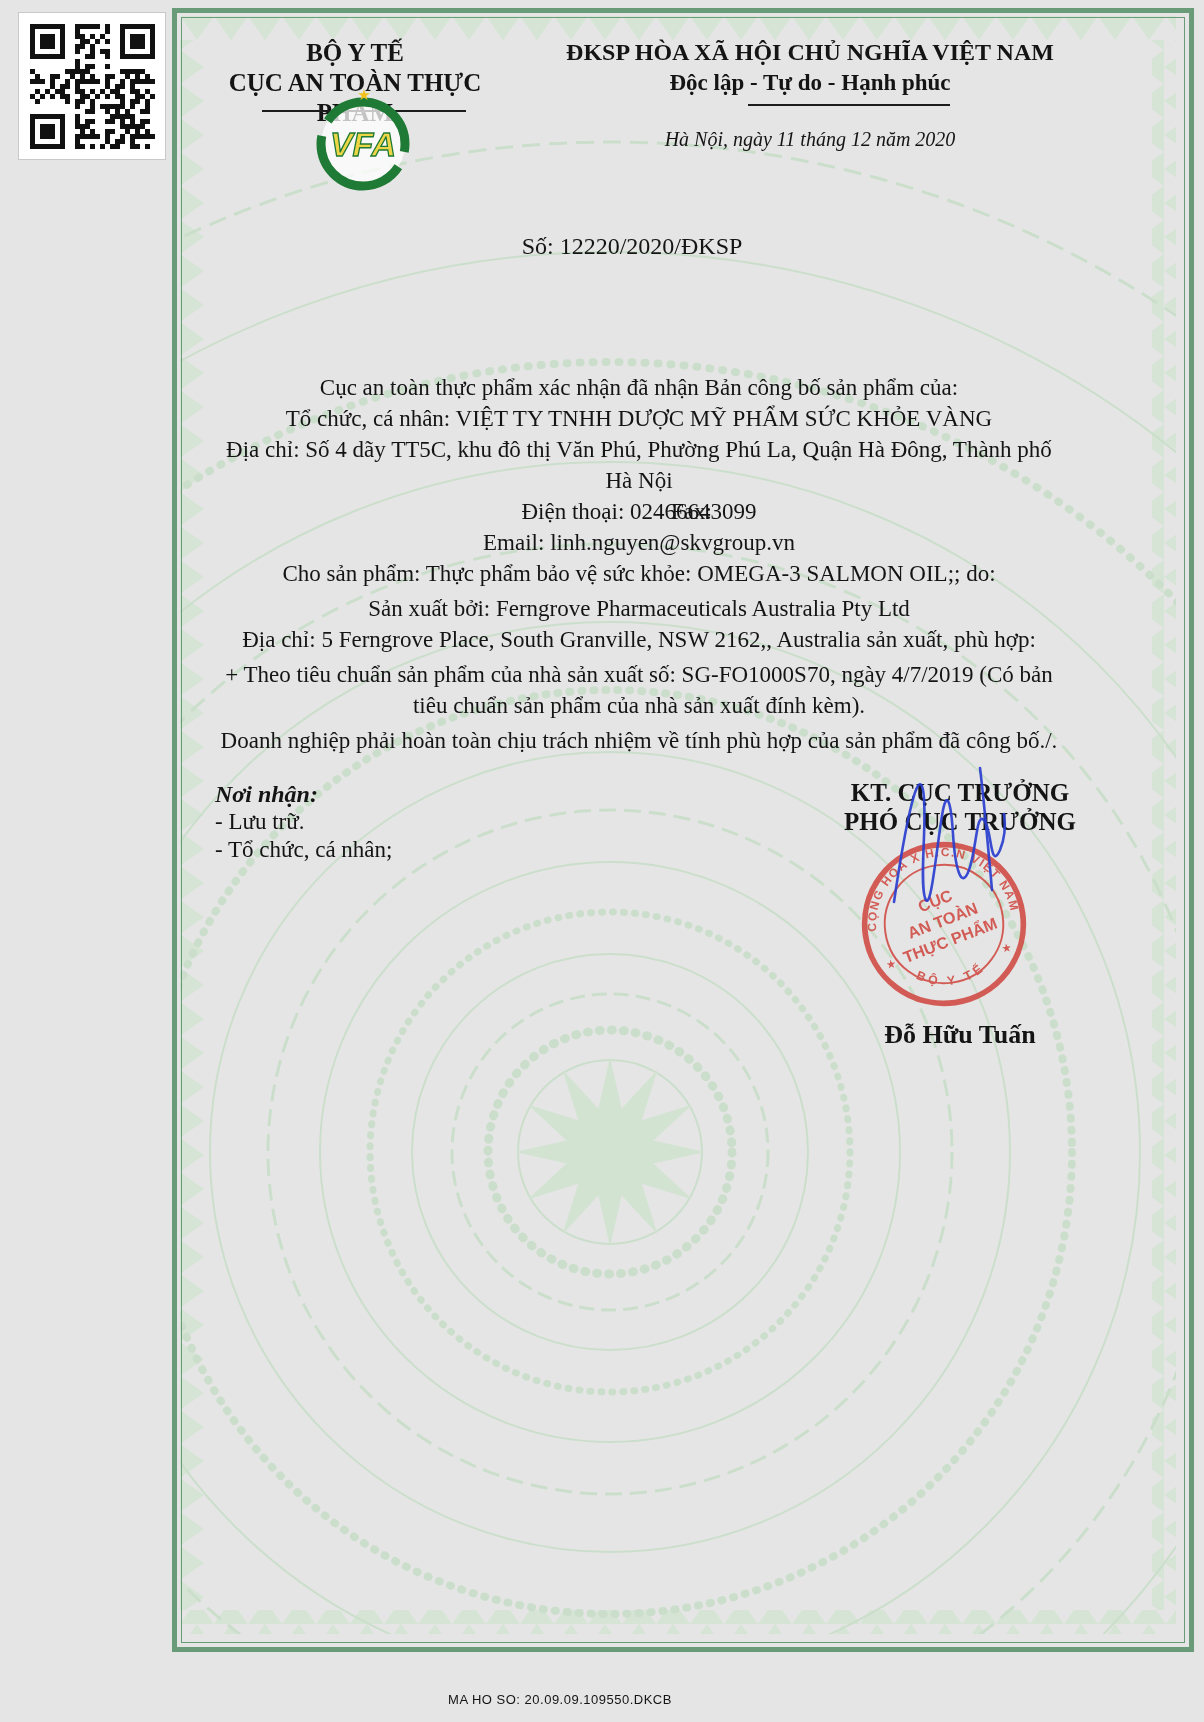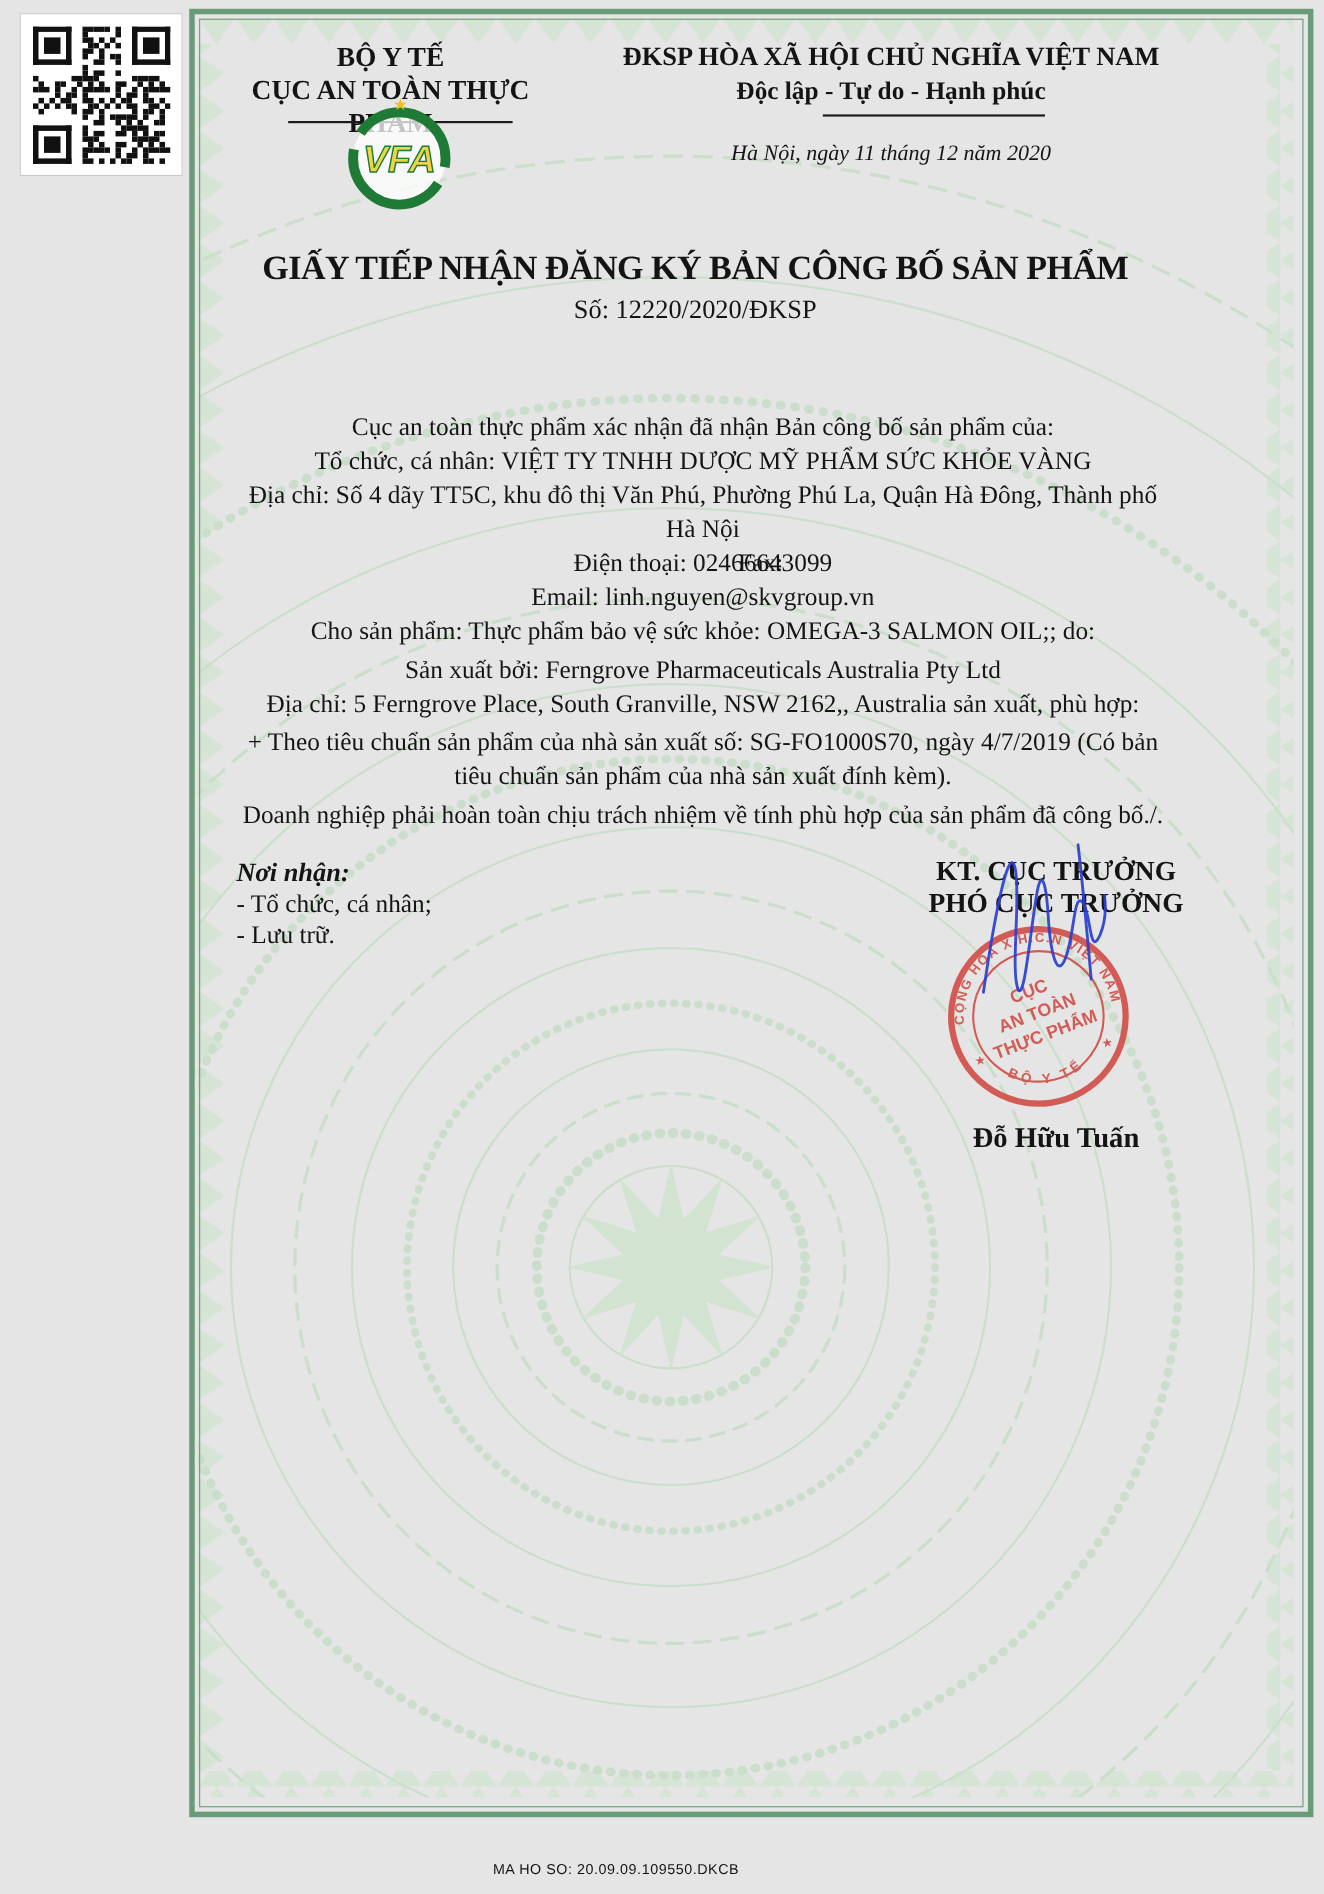--- a/index.html
+++ b/index.html
@@ -318,21 +318,20 @@
   </svg>
 
   <div class="hdr-right">
     <div class="l1">ĐKSP HÒA XÃ HỘI CHỦ NGHĨA VIỆT NAM</div>
     <div class="l2">Độc lập - Tự do - Hạnh phúc</div>
   </div>
   <div class="hdr-right-underline"></div>
   <div class="date-line">Hà Nội, ngày 11 tháng 12 năm 2020</div>
 
   <div class="title-block">
-    <div class="doc-title">GIẤY TIẾP NHẬN ĐĂNG KÝ BẢN CÔNG BỐ SẢN PHẨM</div>
     <div class="doc-number">Số: 12220/2020/ĐKSP</div>
   </div>
 
   <div class="body-block">
     <p>Cục an toàn thực phẩm xác nhận đã nhận Bản công bố sản phẩm của:</p>
     <p>Tổ chức, cá nhân: VIỆT TY TNHH DƯỢC MỸ PHẨM SỨC KHỎE VÀNG</p>
     <p>Địa chỉ: Số 4 dãy TT5C, khu đô thị Văn Phú, Phường Phú La, Quận Hà Đông, Thành phố Hà Nội</p>
     <p class="phone-row">
       <span>Điện thoại: 02466643099</span>
       <span class="fax-label">Fax:</span>
@@ -340,22 +339,22 @@
     <p>Email: linh.nguyen@skvgroup.vn</p>
     <p>Cho sản phẩm: Thực phẩm bảo vệ sức khỏe: OMEGA-3 SALMON OIL;; do:</p>
     <p class="gap-sm">Sản xuất bởi: Ferngrove Pharmaceuticals Australia Pty Ltd</p>
     <p>Địa chỉ: 5 Ferngrove Place, South Granville, NSW 2162,, Australia sản xuất, phù hợp:</p>
     <p class="gap-sm">+ Theo tiêu chuẩn sản phẩm của nhà sản xuất số: SG-FO1000S70, ngày 4/7/2019 (Có bản tiêu chuẩn sản phẩm của nhà sản xuất đính kèm).</p>
     <p class="gap-sm">Doanh nghiệp phải hoàn toàn chịu trách nhiệm về tính phù hợp của sản phẩm đã công bố./.</p>
   </div>
 
   <div class="recipients">
     <div class="label">Nơi nhận:</div>
+    <div>- Lưu trữ.</div>
     <div>- Tổ chức, cá nhân;</div>
-    <div>- Lưu trữ.</div>
   </div>
 
   <div class="signer-block">
     <div>KT. CỤC TRƯỞNG</div>
     <div>PHÓ CỤC TRƯỞNG</div>
   </div>
 
   <svg class="stamp" viewBox="0 0 180 180">
     <g transform="rotate(-8 90 90)">
       <circle cx="90" cy="90" r="83" fill="none" stroke="#d04a42" stroke-width="6"></circle>

